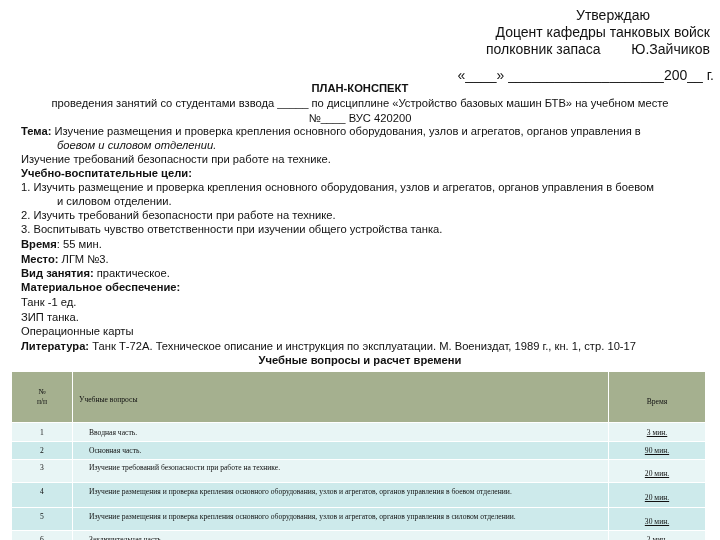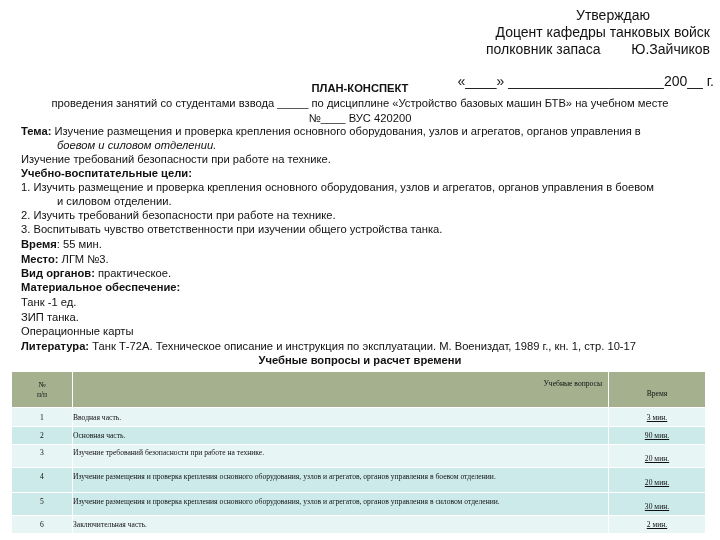--- a/index.html
+++ b/index.html
@@ -19,37 +19,37 @@
     table.plan {
       position: absolute; left: 11px; top: 371px; width: 695px;
       border-collapse: collapse; font-family: "Liberation Serif", serif;
       font-size: 7.6px; color: #111111;
     }
     table.plan th, table.plan td {
       border: 1.5px solid #ffffff; padding: 0 6px; vertical-align: middle;
     }
     table.plan thead th { background: #a5b08f; font-weight: normal; height: 27px; }
     table.plan th.num { width: 48px; text-align: center; line-height: 10px; }
-    table.plan th.q { text-align: right; vertical-align: top; padding-top: 7px; }
+    table.plan th.q { text-align: left; vertical-align: top; padding-top: 23px; }
     table.plan th.time { width: 84px; text-align: center; padding-top: 8px; }
     table.plan td.num { text-align: center; }
     table.plan td.time { text-align: center; text-decoration: underline; }
     table.plan tr.odd td { background: #e8f5f5; }
     table.plan tr.even td { background: #cdeaeb; }
-    table.plan td.q { text-align: left; padding-left: 0; margin-top: 17px; }
+    table.plan td.q { text-align: left; padding-left: 16px; margin-top: 17px; }
     table.plan td.q.top { vertical-align: top; padding-top: 3px; }
   </style>
 </head>
 <body>
 
 <div class="abs approve" style="top:8px; right:70px;">Утверждаю</div>
 <div class="abs approve" style="top:25px;">Доцент кафедры танковых войск</div>
 <div class="abs approve" style="top:42px; left:486px; right:auto; text-align:left;">полковник запаса</div>
 <div class="abs approve" style="top:42px;">Ю.Зайчиков</div>
-<div class="abs approve" style="top:74px; right:6px;">«____» ____________________200__ г.</div>
+<div class="abs approve" style="top:68px; right:6px;">«____» ____________________200__ г.</div>
 
 <div class="abs center t b" style="top:81px;">ПЛАН-КОНСПЕКТ</div>
 <div class="abs center t" style="top:96px;">проведения занятий со студентами взвода _____ по дисциплине «Устройство базовых машин БТВ» на учебном месте</div>
 <div class="abs center t" style="top:111px;">№____ ВУС 420200</div>
 
 <div class="ln" style="top:124px;">
   <span class="b">Тема:</span><span> Изучение  размещения и проверка крепления основного оборудования, узлов и агрегатов, органов управления в</span>
 </div>
 <div class="ln ind" style="top:138px;font-style:italic;">боевом  и силовом отделении.</div>
 <div class="ln" style="top:152px;">Изучение требований безопасности при работе на технике.</div>
@@ -58,21 +58,21 @@
 <div class="ln ind" style="top:194px;">и силовом отделении.</div>
 <div class="ln" style="top:208px;">2. Изучить требований безопасности при работе на технике.</div>
 <div class="ln" style="top:222px;">3. Воспитывать чувство ответственности при изучении общего устройства танка.</div>
 <div class="ln" style="top:237px;">
   <span class="b">Время</span><span>: 55 мин.</span>
 </div>
 <div class="ln" style="top:252px;">
   <span class="b">Место:</span><span> ЛГМ №3.</span>
 </div>
 <div class="ln" style="top:266px;">
-  <span class="b">Вид органов:</span><span> практическое.</span>
+  <span class="b">Вид занятия:</span><span> практическое.</span>
 </div>
 <div class="ln b" style="top:280px;">Материальное обеспечение:</div>
 <div class="ln" style="top:295px;">Танк -1 ед.</div>
 <div class="ln" style="top:310px;">ЗИП танка.</div>
 <div class="ln" style="top:324px;">Операционные карты</div>
 <div class="ln" style="top:339px;">
   <span class="b">Литература:</span><span> Танк Т-72А. Техническое описание и инструкция по эксплуатации. М. Воениздат, 1989 г., кн. 1, стр. 10-17</span>
 </div>
 <div class="abs center t b" style="top:353px;">Учебные вопросы и расчет времени</div>
 

